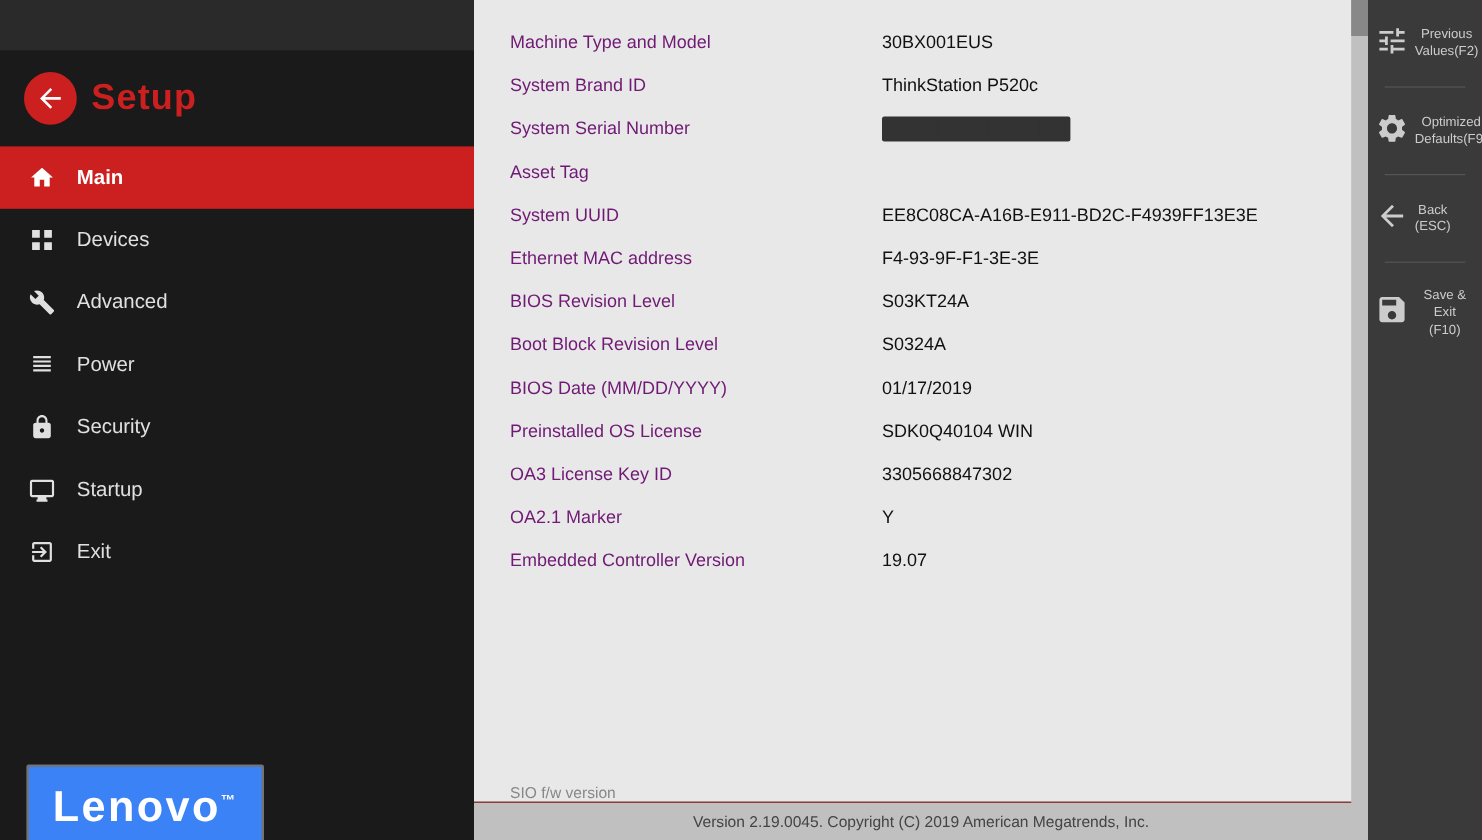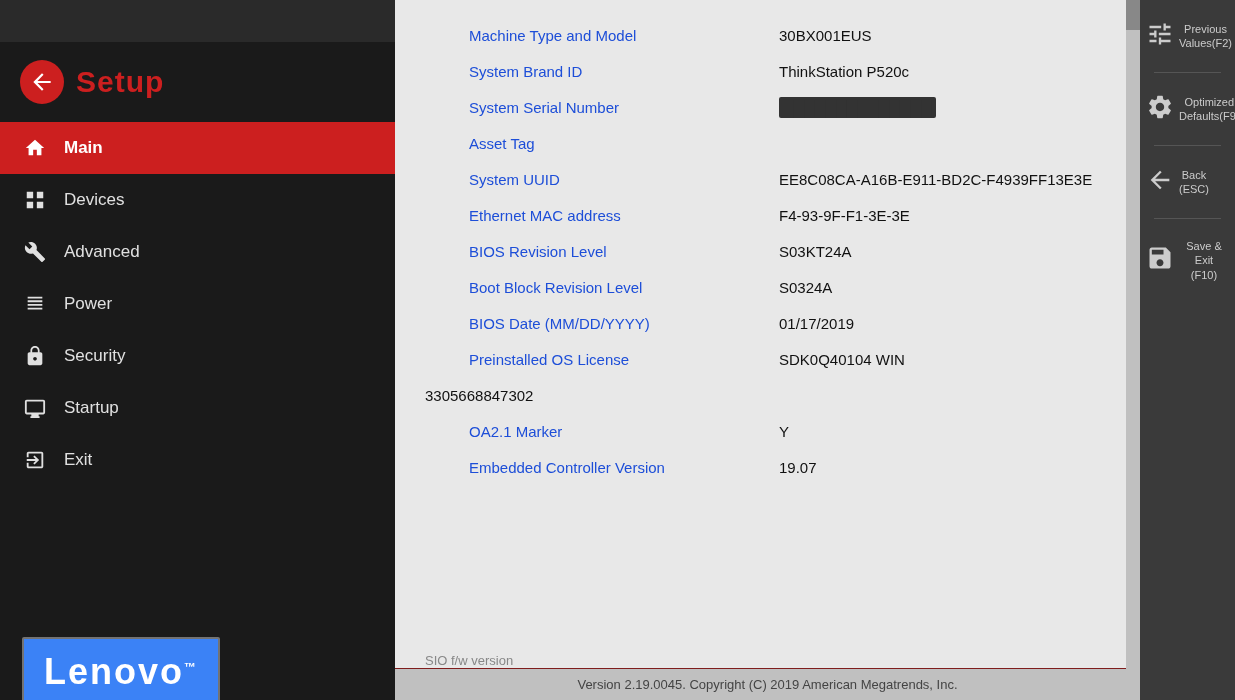--- a/index.html
+++ b/index.html
@@ -147,25 +147,24 @@
       display: flex;
       align-items: flex-start;
       padding: 7px 0;
       border-bottom: none;
       min-height: 36px;
     }
 
     .info-label {
       width: 310px;
       flex-shrink: 0;
-      color: #1d4ed8;
+      color: #701a75;
       font-size: 15px;
       padding-right: 20px;
       line-height: 1.4;
-      margin-left: 44px;
     }
 
     .info-value {
       color: #111;
       font-size: 15px;
       font-weight: 500;
       line-height: 1.4;
     }
 
     .info-value.redacted {
@@ -386,20 +385,21 @@
       </div>
       <div class="info-row">
         <div class="info-label">BIOS Date (MM/DD/YYYY)</div>
         <div class="info-value">01/17/2019</div>
       </div>
       <div class="info-row">
         <div class="info-label">Preinstalled OS License</div>
         <div class="info-value">SDK0Q40104 WIN</div>
       </div>
       <div class="info-row">
+        <div class="info-label">OA3 License Key ID</div>
         <div class="info-value">3305668847302</div>
       </div>
       <div class="info-row">
         <div class="info-label">OA2.1 Marker</div>
         <div class="info-value">Y</div>
       </div>
       <div class="info-row">
         <div class="info-label">Embedded Controller Version</div>
         <div class="info-value">19.07</div>
       </div>

